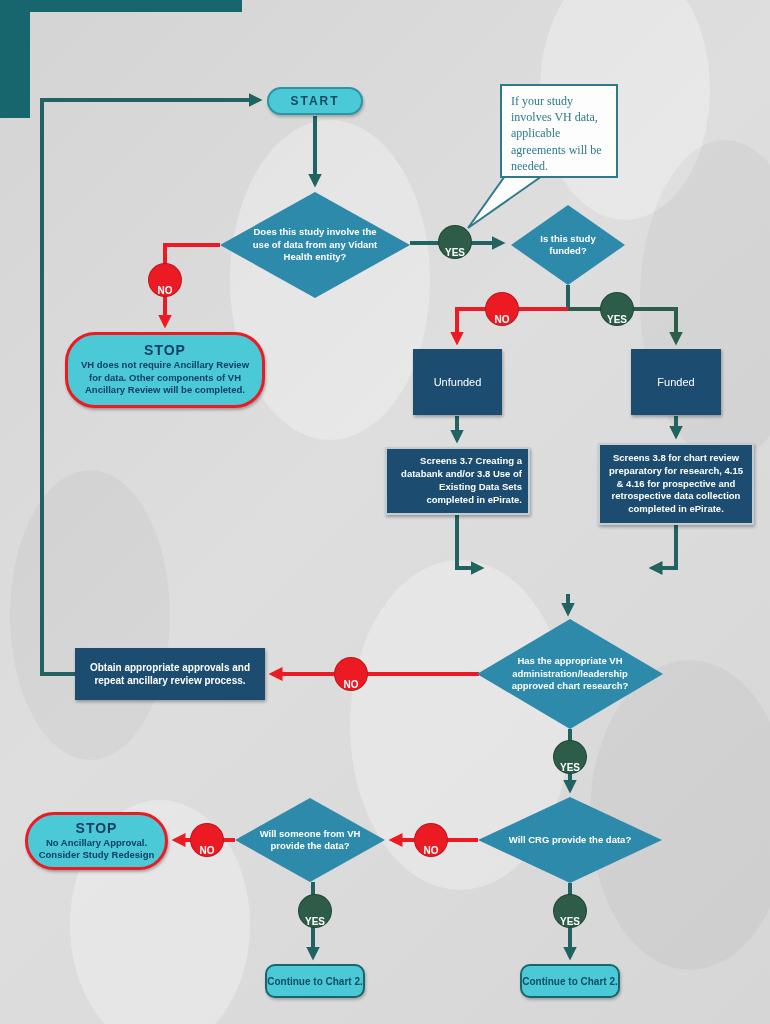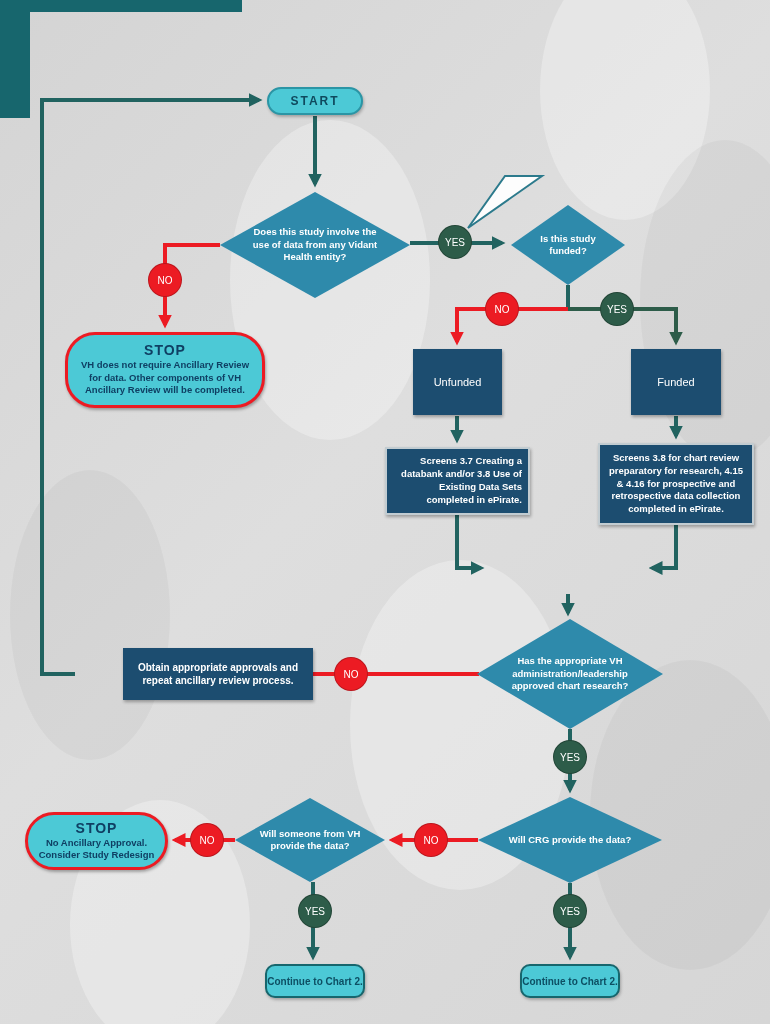--- a/index.html
+++ b/index.html
@@ -61,22 +61,22 @@
   .stop .stop-title{font-size:14px;font-weight:bold;color:#0f3f63;letter-spacing:1px;}
   .stop .stop-body{font-size:9.5px;font-weight:bold;color:#0f3f63;line-height:1.3;padding:1px 8px;}
   .continue{
     background:#4CC9D6;border:2px solid #17666d;border-radius:10px;
     display:flex;align-items:center;justify-content:center;text-align:right;
     font-size:10px;font-weight:bold;color:#0d4f63;line-height:1.3;
     box-shadow:1px 2px 3px rgba(0,0,0,0.25);
   }
   .badge{
     position:absolute;z-index:3;width:34px;height:34px;border-radius:50%;
-    display:flex;align-items:center;justify-content:center;
-    font-size:10px;font-weight:normal;color:#ffffff;box-sizing:border-box;
+    display:flex;align-items:flex-end;justify-content:center;
+    font-size:10px;font-weight:bold;color:#ffffff;box-sizing:border-box;
   }
   .badge.yes{background:#2D5C49;border:1px solid rgba(0,0,0,0.25);}
   .badge.no{background:#EC1B23;border:1px solid rgba(0,0,0,0.2);}
 </style>
 </head>
 <body>
 
 <div class="page">
 
   <div class="blob" style="left:540px;top:-40px;width:170px;height:260px;"></div>
@@ -131,20 +131,23 @@
       <path d="M235 840 L175 840" marker-end="url(#ah-red)"></path>
     </g>
 
     <polygon points="505,176 542,176 468,228" fill="#fdfdfd" stroke="#2c7a8c" stroke-width="2"></polygon>
   </svg>
 
   <div class="node pill" style="left:267px;top:87px;width:96px;height:28px;">
     <span>START</span>
   </div>
 
+  <div class="node callout" style="left:500px;top:84px;width:118px;height:94px;">
+    <span>If your study involves VH data, applicable agreements will be needed.</span>
+  </div>
 
   <div class="node diamond" style="left:220px;top:192px;width:190px;height:106px;">
     <span>Does this study involve the use of data from any Vidant Health entity?</span>
   </div>
 
   <div class="node diamond" style="left:511px;top:205px;width:114px;height:80px;">
     <span style="padding:0 18px;">Is this study funded?</span>
   </div>
 
   <div class="node stop" style="left:65px;top:332px;width:200px;height:76px;">
@@ -166,21 +169,21 @@
 
   <div class="node rect screens" style="left:598px;top:443px;width:156px;height:82px;">
     <span>Screens 3.8 for chart review preparatory for research, 4.15 &amp; 4.16 for prospective and retrospective data collection completed in ePirate.</span>
   </div>
 
 
   <div class="node diamond" style="left:477px;top:619px;width:186px;height:110px;">
     <span>Has the appropriate VH administration/leadership approved chart research?</span>
   </div>
 
-  <div class="node rect" style="left:75px;top:648px;width:190px;height:52px;font-size:10px;margin-left:48px;">
+  <div class="node rect" style="left:75px;top:648px;width:190px;height:52px;font-size:10px;">
     <span>Obtain appropriate approvals and repeat ancillary review process.</span>
   </div>
 
   <div class="node diamond" style="left:478px;top:797px;width:184px;height:86px;">
     <span>Will CRG provide the data?</span>
   </div>
 
   <div class="node diamond" style="left:235px;top:798px;width:150px;height:84px;">
     <span style="padding:0 22px;">Will someone from VH provide the data?</span>
   </div>

